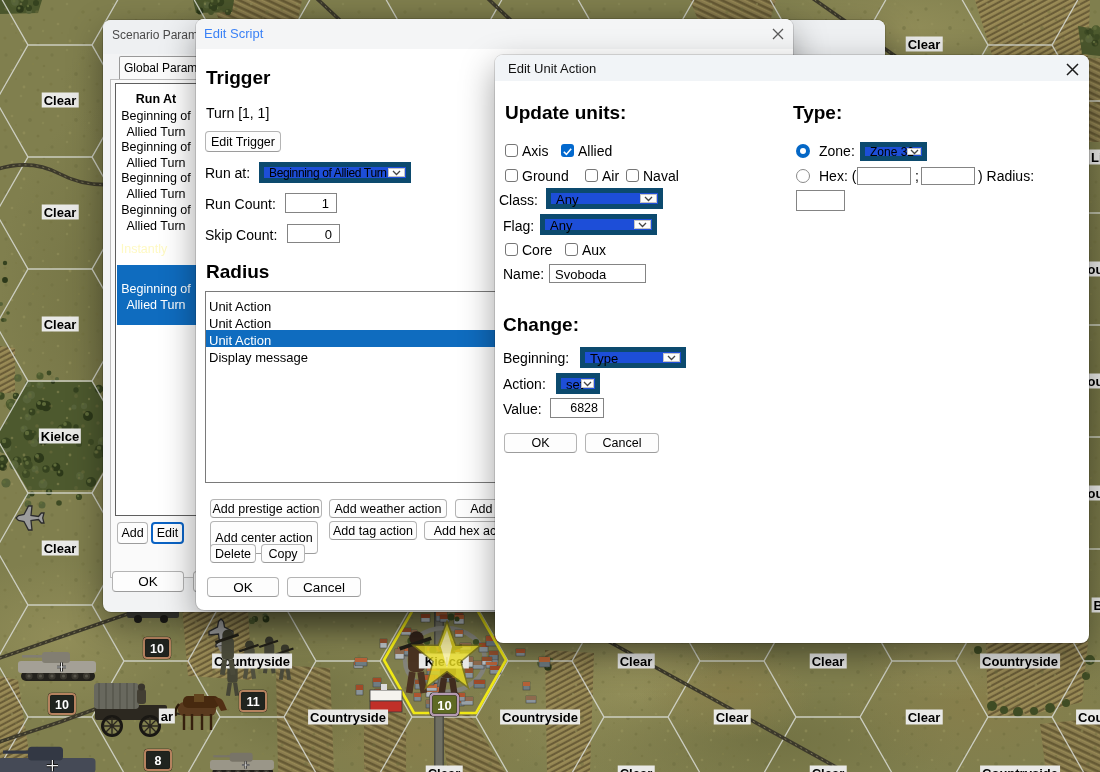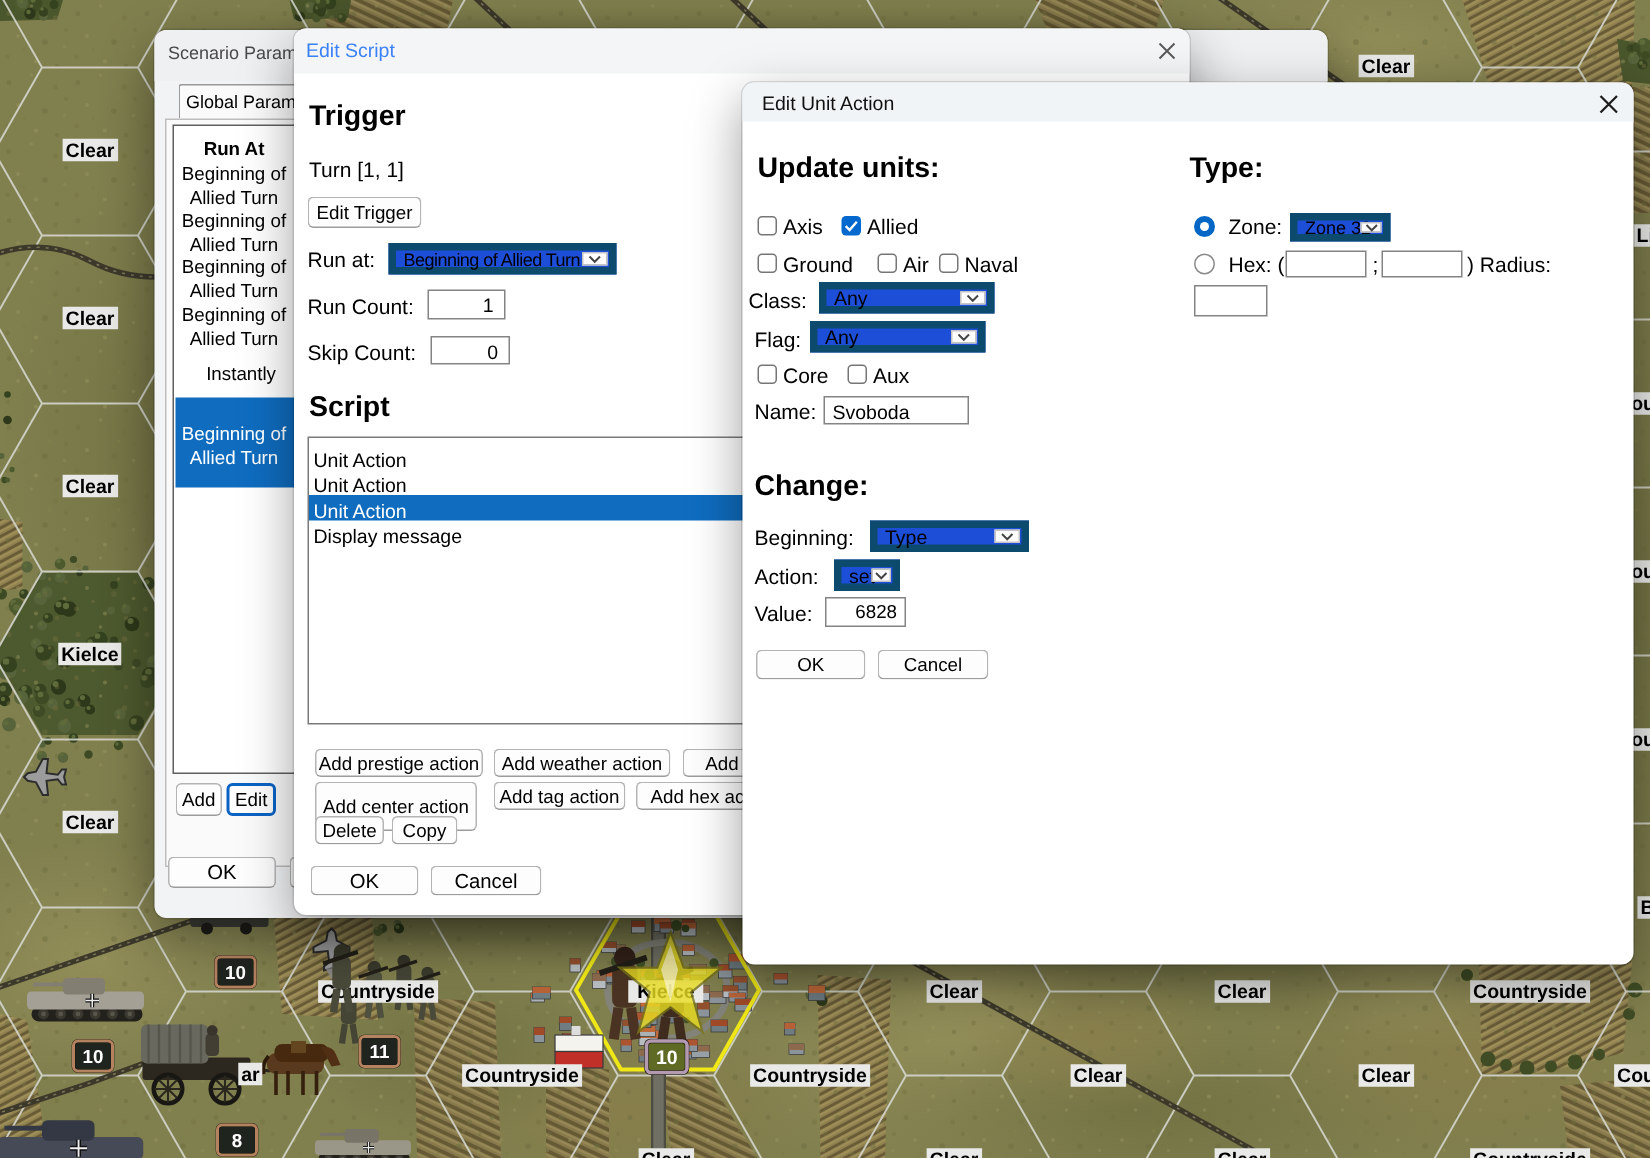--- a/index.html
+++ b/index.html
@@ -678,21 +678,21 @@
 </div>
 <div style="position:absolute;left:116px;top:92px;width:80px;text-align:center;font:12.5px/15px 'Liberation Sans',sans-serif;color:#000"><b>Run At</b></div>
 <div style="position:absolute;left:116px;top:109px;width:80px;text-align:center;font:12.5px/15px 'Liberation Sans',sans-serif;color:#000">Beginning of</div>
 <div style="position:absolute;left:116px;top:124.5px;width:80px;text-align:center;font:12.5px/15px 'Liberation Sans',sans-serif;color:#000">Allied Turn</div>
 <div style="position:absolute;left:116px;top:140px;width:80px;text-align:center;font:12.5px/15px 'Liberation Sans',sans-serif;color:#000">Beginning of</div>
 <div style="position:absolute;left:116px;top:155.5px;width:80px;text-align:center;font:12.5px/15px 'Liberation Sans',sans-serif;color:#000">Allied Turn</div>
 <div style="position:absolute;left:116px;top:171px;width:80px;text-align:center;font:12.5px/15px 'Liberation Sans',sans-serif;color:#000">Beginning of</div>
 <div style="position:absolute;left:116px;top:186.5px;width:80px;text-align:center;font:12.5px/15px 'Liberation Sans',sans-serif;color:#000">Allied Turn</div>
 <div style="position:absolute;left:116px;top:203px;width:80px;text-align:center;font:12.5px/15px 'Liberation Sans',sans-serif;color:#000">Beginning of</div>
 <div style="position:absolute;left:116px;top:218.5px;width:80px;text-align:center;font:12.5px/15px 'Liberation Sans',sans-serif;color:#000">Allied Turn</div>
-<div style="position:absolute;left:104px;top:242px;width:80px;text-align:right;font:12.5px/15px 'Liberation Sans',sans-serif;color:#000000">Instantly</div>
+<div style="position:absolute;left:104px;top:242px;width:80px;text-align:center;font:12.5px/15px 'Liberation Sans',sans-serif;color:#fef9c3">Instantly</div>
 <div style="position:absolute;left:117px;top:265px;width:85px;height:60px;background:#0f6cbf"></div>
 <div style="position:absolute;left:116px;top:282px;width:80px;text-align:center;font:12.5px/15px 'Liberation Sans',sans-serif;color:#fff">Beginning of</div>
 <div style="position:absolute;left:116px;top:297.5px;width:80px;text-align:center;font:12.5px/15px 'Liberation Sans',sans-serif;color:#fff">Allied Turn</div>
 <div class="btn" style="left:117px;top:522px;width:31px;height:22px">Add</div>
 <div class="btn" style="left:151px;top:522px;width:33px;height:22px;border:2px solid #0b63c4">Edit</div>
 <div class="btn" style="left:112px;top:571px;width:72px;height:21px;font-size:13.5px">OK</div>
 <div class="btn" style="left:193px;top:571px;width:72px;height:21px;font-size:13.5px">Cancel</div>
 
 <div class="dlg" style="left:196px;top:19px;width:597px;height:591px">
 <div style="position:absolute;left:0;top:0;right:0;height:30px;background:#f4f5f6;border-radius:8px 8px 0 0"></div>
@@ -709,21 +709,21 @@
         <span class="chev">
           <svg width="9" height="6" viewBox="0 0 9 6">
             <path d="M1,1 L4.5,4.5 L8,1" stroke="#444" stroke-width="1.3" fill="none"></path>
           </svg>
         </span>
       </div>
 <div class="lab" style="left:9px;top:177px">Run Count:</div>
 <div class="tb" style="left:89px;top:174px;width:52px;height:20px;text-align:right;padding:2px 7px 0 0">1</div>
 <div class="lab" style="left:9px;top:208px">Skip Count:</div>
 <div class="tb" style="left:91px;top:205px;width:53px;height:19px;text-align:right;padding:2px 7px 0 0">0</div>
-<div class="h1" style="left:10px;top:242px">Script</div>
+<div class="h1" style="left:10px;top:242px">Radius</div>
 <div style="position:absolute;left:9px;top:272px;width:578px;height:192px;background:#fff;border:1px solid #7a7a7a"></div>
 <div style="position:absolute;left:13px;top:279px;font:13px/17px 'Liberation Sans',sans-serif">Unit Action<br>Unit Action</div>
 <div style="position:absolute;left:10px;top:311px;width:576px;height:17px;background:#0f6cbf"></div>
 <div style="position:absolute;left:13px;top:313px;font:13px/17px 'Liberation Sans',sans-serif;color:#fff">Unit Action</div>
 <div style="position:absolute;left:13px;top:330px;font:13px/17px 'Liberation Sans',sans-serif">Display message</div>
 <div class="btn" style="left:14px;top:480px;width:112px;height:19px">Add prestige action</div>
 <div class="btn" style="left:133px;top:480px;width:118px;height:19px">Add weather action</div>
 <div class="btn" style="left:259px;top:480px;width:104px;height:19px">Add AI action</div>
 <div class="btn" style="left:14px;top:502px;width:108px;height:33px">Add center action</div>
 <div class="btn" style="left:133px;top:502px;width:88px;height:19px">Add tag action</div>

